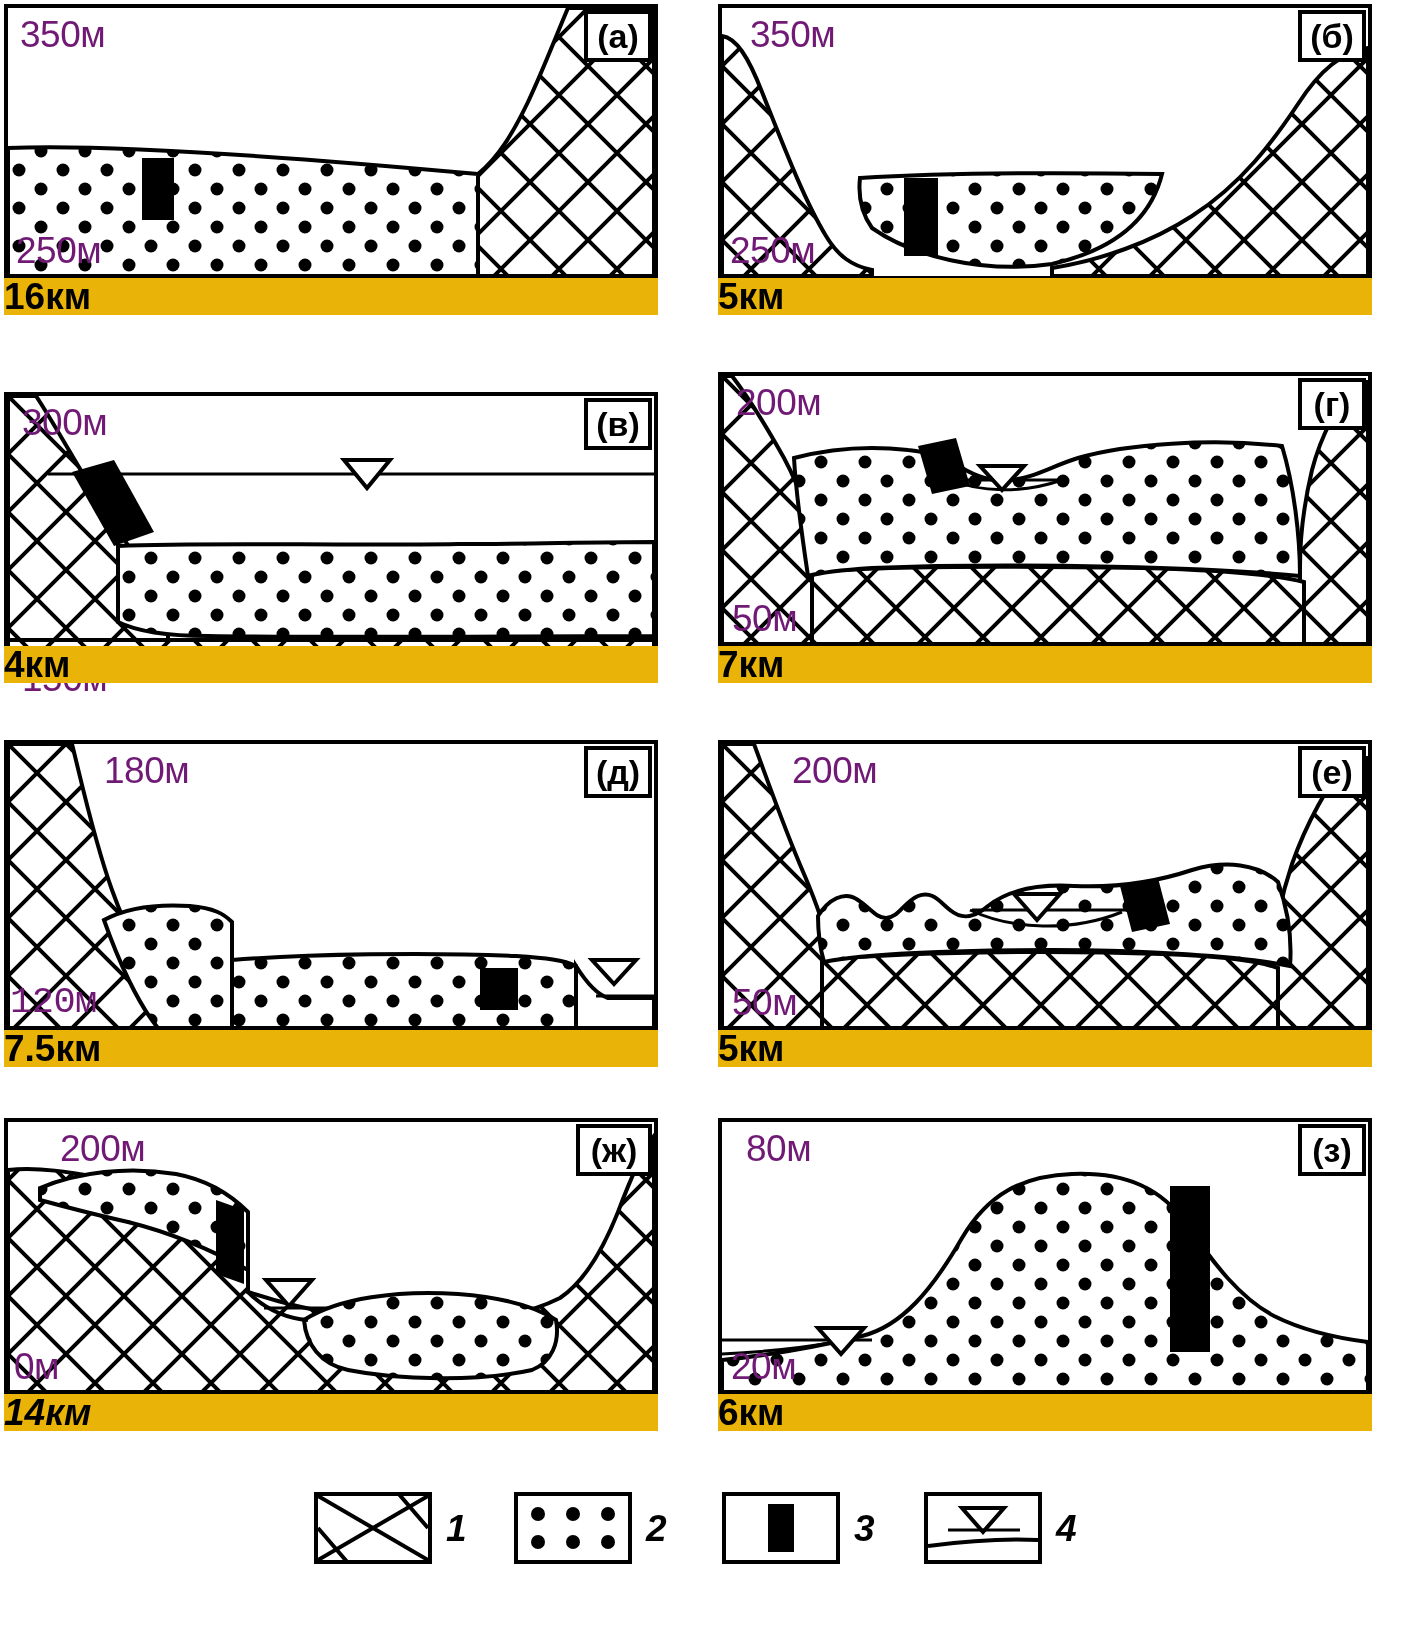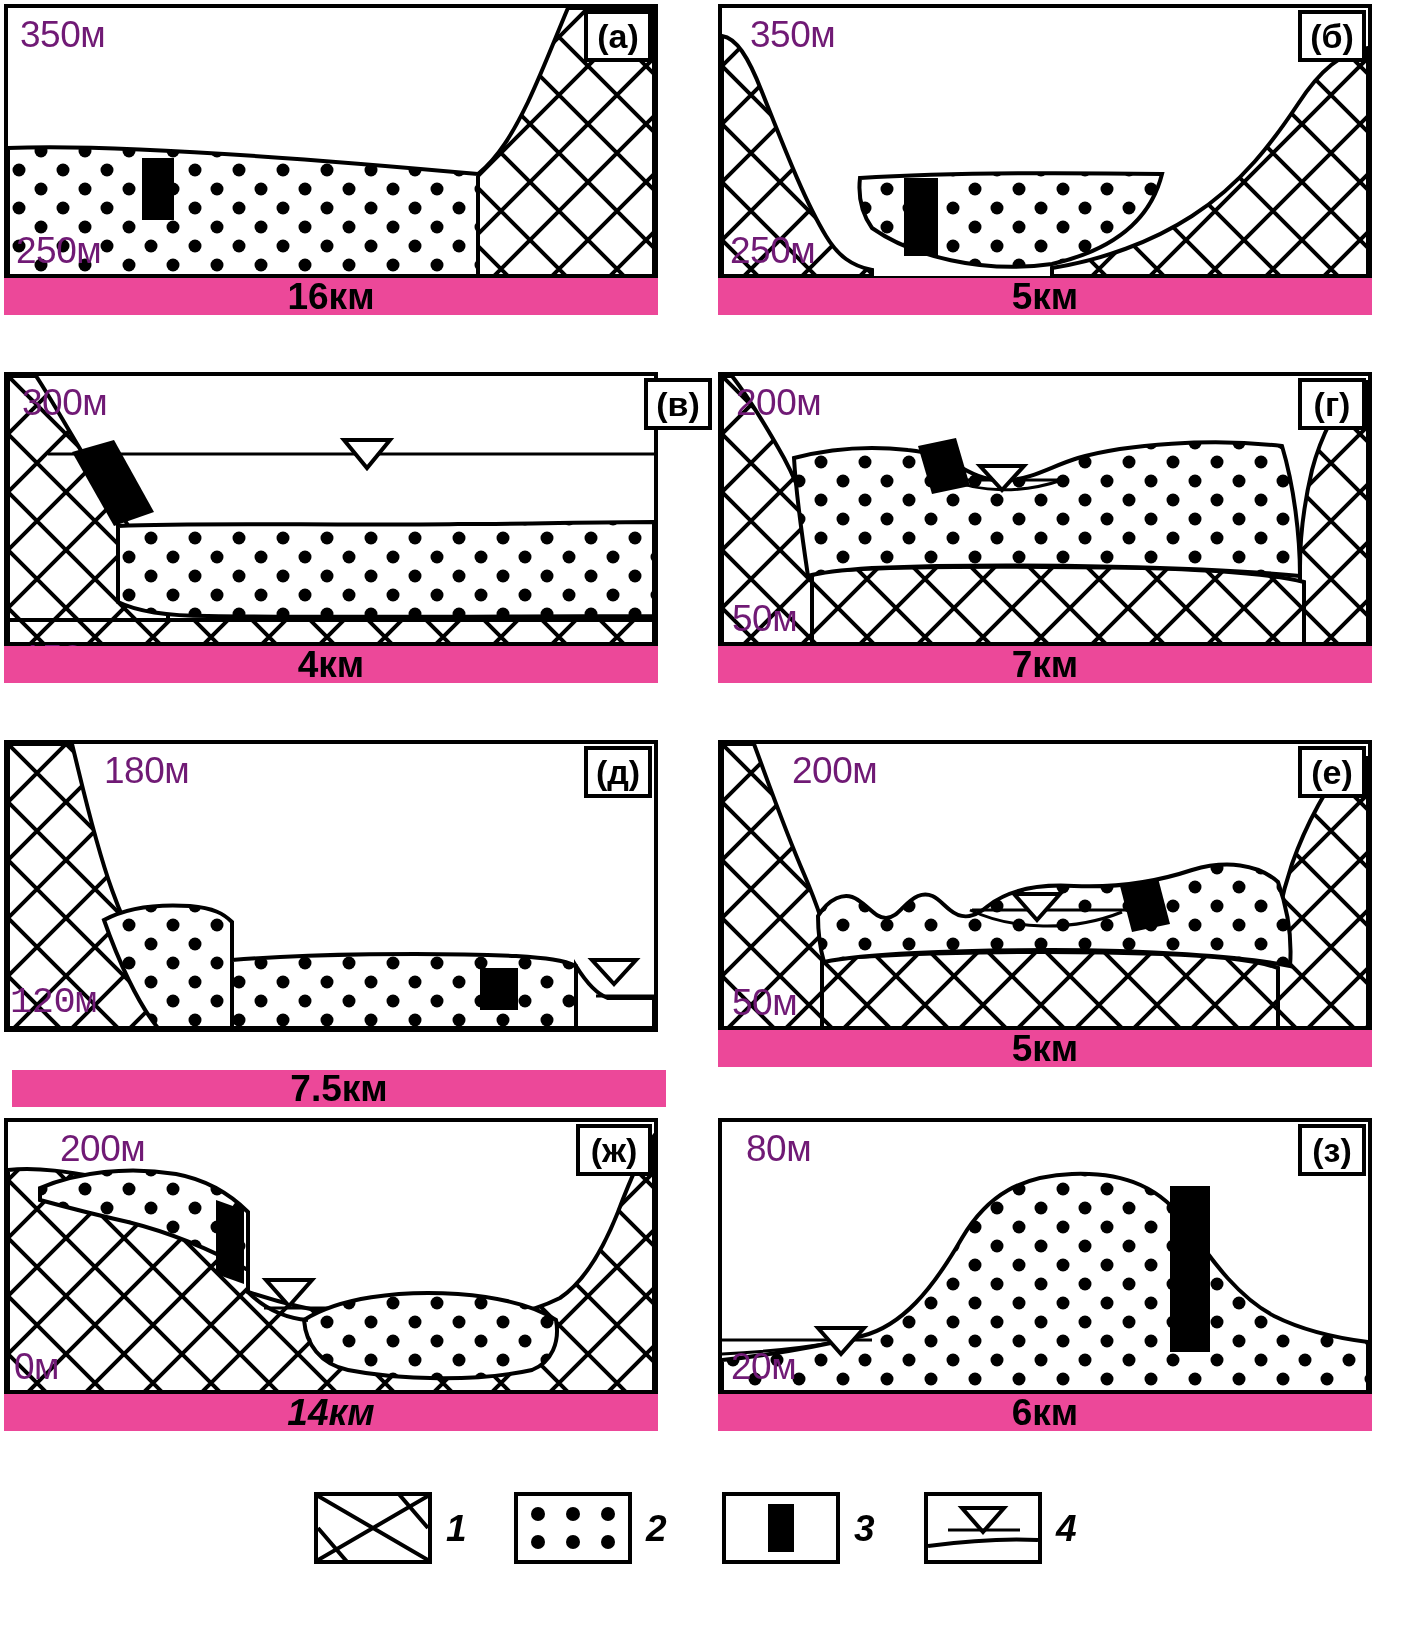--- a/index.html
+++ b/index.html
@@ -61,24 +61,24 @@
     height: 46px;
   }
   .scale svg {
     display: block;
   }
   .scale-label {
     position: absolute;
     top: -4px;
     left: 0;
     width: 100%;
-    text-align: center;
+    text-align: left;
     font-size: 37px;
     font-weight: bold;
-    background: #ec4899;
+    background: #eab308;
     line-height: 1;
   }
   .legend {
     position: absolute;
     left: 0;
     top: 1478px;
     width: 1417px;
     height: 110px;
   }
   .legend-item {
@@ -171,21 +171,21 @@
   </div>
   <div class="scale" style="left:718px; top:282px; width:654px;">
     <svg width="654" height="30" viewBox="0 0 654 30">
       <line x1="10" y1="15" x2="644" y2="15" stroke="#000" stroke-width="4"></line>
       <path d="M2 15 L22 5 L22 25 Z" fill="#000"></path>
       <path d="M652 15 L632 5 L632 25 Z" fill="#000"></path>
     </svg>
     <div class="scale-label">5км</div>
   </div>
 
-  <div class="panel" style="left:4px; top:372px; width:714px; height:276px;">
+  <div class="panel" style="left:4px; top:392px; width:654px; height:276px;">
     <div class="panel-frame" style="width:654px; height:276px;">
       <svg class="panel-svg" width="646" height="268" viewBox="0 0 646 268">
         <defs>
           <pattern id="xhV" width="58" height="58" patternUnits="userSpaceOnUse">
             <rect width="58" height="58" fill="#fff"></rect>
             <path d="M0 0 L58 58 M58 0 L0 58" stroke="#000" stroke-width="4" fill="none"></path>
           </pattern>
           <pattern id="dotV" width="44" height="38" patternUnits="userSpaceOnUse">
             <rect width="44" height="38" fill="#fff"></rect>
             <circle cx="11" cy="10" r="6.5" fill="#000"></circle>
@@ -289,21 +289,21 @@
 
         <path d="M584 216 L628 216 L606 240 Z" fill="#fff" stroke="#000" stroke-width="4"></path>
 
         <rect x="472" y="224" width="38" height="42" fill="#000"></rect>
       </svg>
     </div>
     <div class="elev-label" style="left:100px; top:12px;">180м</div>
     <div class="elev-label" style="left:6px; top:244px;font-family:Liberation Mono, monospace;">120м</div>
     <div class="tag-box" style="right:6px; top:6px; width:68px; height:52px;">(д)</div>
   </div>
-  <div class="scale" style="left:12px; top:1034px; width:654px;margin-top:40px;">
+  <div class="scale" style="left:4px; top:1034px; width:654px;">
     <svg width="654" height="30" viewBox="0 0 654 30">
       <line x1="10" y1="15" x2="644" y2="15" stroke="#000" stroke-width="4"></line>
       <path d="M2 15 L22 5 L22 25 Z" fill="#000"></path>
       <path d="M652 15 L632 5 L632 25 Z" fill="#000"></path>
     </svg>
     <div class="scale-label">7.5км</div>
   </div>
 
   <div class="panel" style="left:718px; top:740px; width:654px; height:292px;">
     <div class="panel-frame" style="width:654px; height:292px;">

